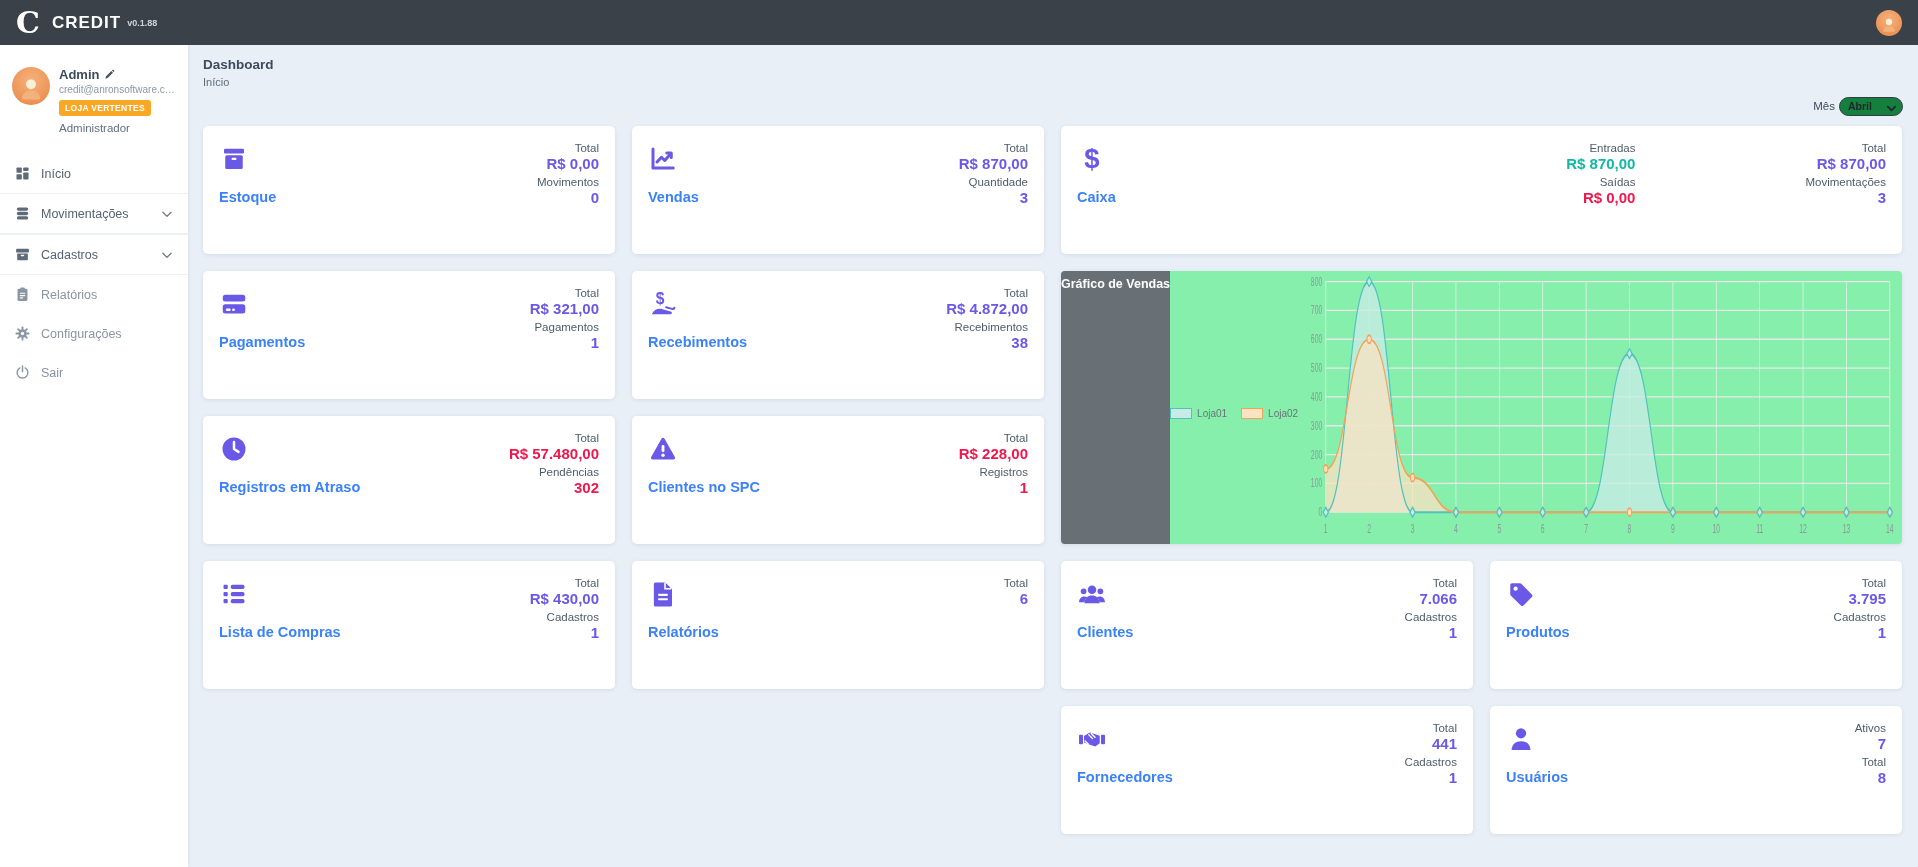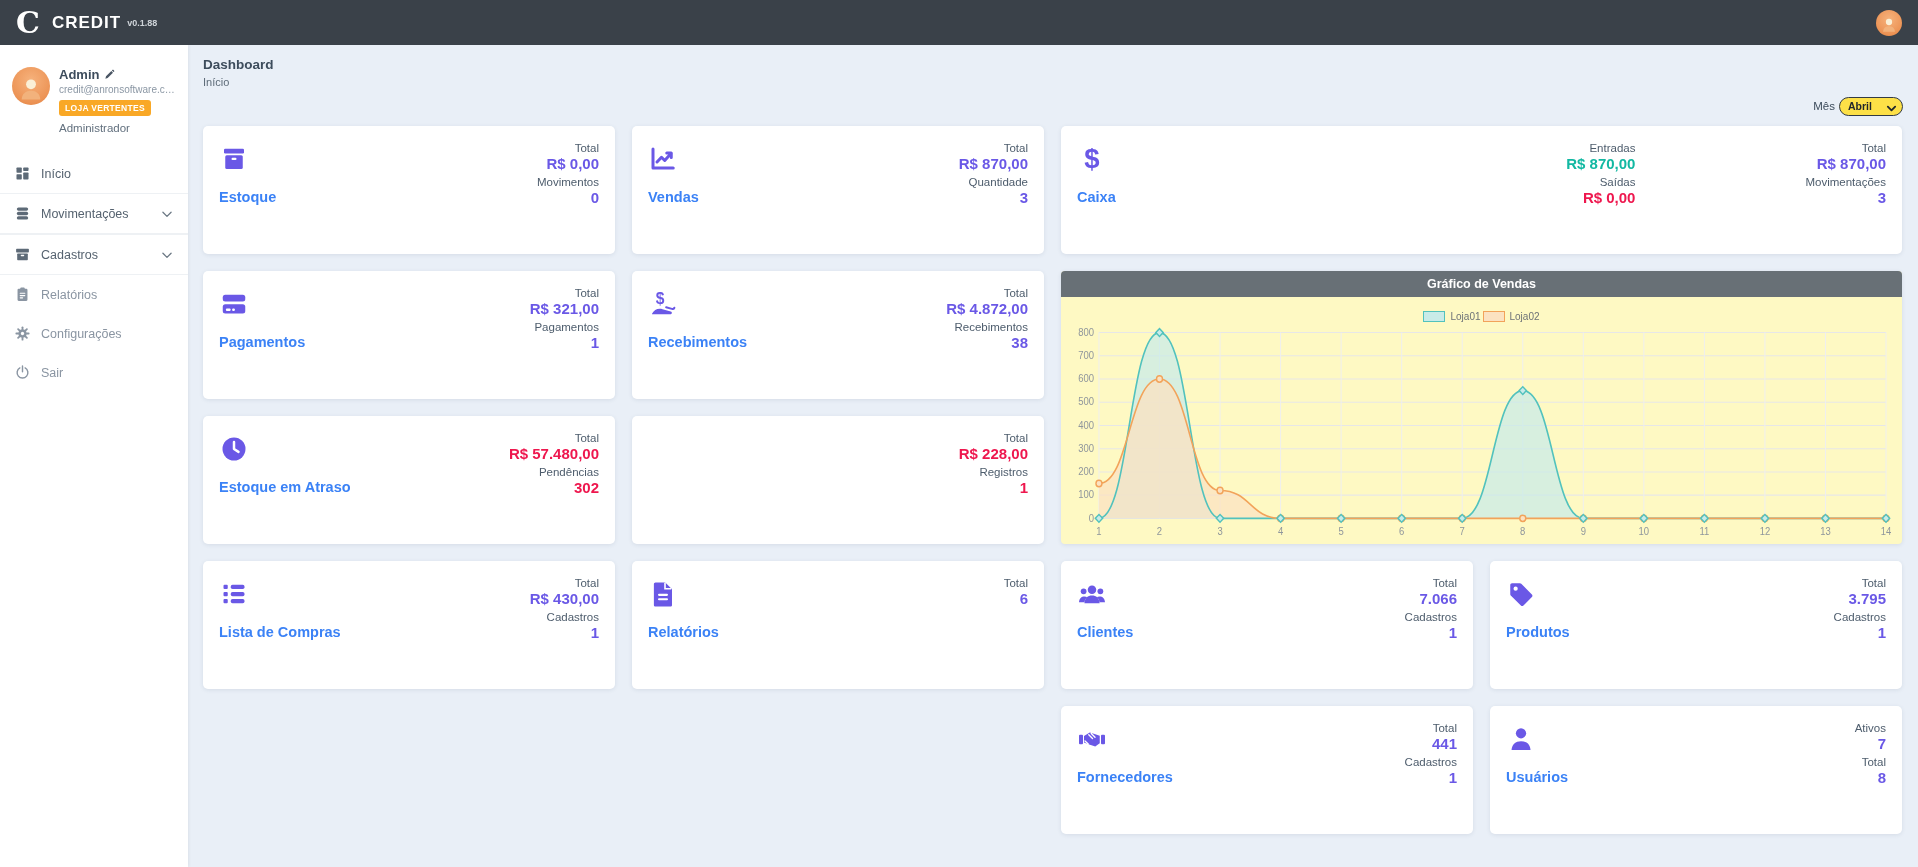--- a/index.html
+++ b/index.html
@@ -50,21 +50,21 @@
 
   
   .content { position:absolute; top:45px; left:188px; width:1730px; height:822px; padding:12px 15px 0 15px; }
   .page-title { font-size:13.5px; font-weight:bold; color:#3d4c5c; }
   .breadcrumb { font-size:11px; color:#5d6b78; margin-top:4px; }
   .filter-row { display:flex; justify-content:flex-end; align-items:center; gap:4px; margin:8px 0 10px 0; height:20px; }
   .filter-label { font-size:11.5px; color:#3d4c5c; }
   .select-wrap { position:relative; }
   .select-wrap select { appearance:none; -webkit-appearance:none; border:1.5px solid #2b3публ; }
   select.month-select { appearance:none; border:1.5px solid #333b43; border-radius:10px;
-    font-size:10.5px; font-weight:bold; color:#20262c; background:#fde047; padding:2px 20px 2px 8px;
+    font-size:10.5px; font-weight:bold; color:#20262c; background:#15803d; padding:2px 20px 2px 8px;
     height:19px; width:64px; cursor:pointer; font-family:"Liberation Sans",sans-serif; }
   .select-chevron { position:absolute; right:6px; top:4px; width:11px; height:11px;
     pointer-events:none; color:#20262c; }
   .select-chevron svg { width:11px; height:11px; }
 
   
   .grid { display:grid; grid-template-columns:repeat(4, 412px); grid-template-rows:repeat(5, 128px);
     gap:17px; }
   .card { background:#fff; border-radius:5px; box-shadow:0 1px 4px rgba(40,60,90,.10);
     padding:14px 16px; display:flex; cursor:pointer; overflow:hidden; }
@@ -89,25 +89,25 @@
   .card[data-name="card-atraso"]       { grid-area:3/1; }
   .card[data-name="card-spc"]          { grid-area:3/2; }
   .card[data-name="card-compras"]      { grid-area:4/1; }
   .card[data-name="card-relatorios"]   { grid-area:4/2; }
   .card[data-name="card-clientes"]     { grid-area:4/3; }
   .card[data-name="card-produtos"]     { grid-area:4/4; }
   .card[data-name="card-fornecedores"] { grid-area:5/3; }
   .card[data-name="card-usuarios"]     { grid-area:5/4; }
 
   
-  .chart-card { grid-area:2/3/4/5; background:#fef9c3; border-radius:4px;
-    box-shadow:0 1px 4px rgba(40,60,90,.10); display:flex; flex-direction:column; overflow:hidden; }
+  .chart-card { grid-area:2/3/4/5; background:#86efac; border-radius:4px;
+    box-shadow:0 1px 4px rgba(40,60,90,.10); display:flex; overflow:hidden; }
   .chart-header { background:#687076; color:#fff; font-size:12.5px; font-weight:bold;
     text-align:center; padding:6px 0; }
-  .chart-legend { display:flex; justify-content:center; align-items:center; gap:2px; margin:14px 0 2px 0; }
+  .chart-legend { display:flex; justify-content:center; align-items:center; gap:14px; margin:14px 0 2px 0; }
   .legend-item { display:flex; align-items:center; gap:5px; cursor:pointer; }
   .legend-swatch { width:22px; height:11px; border:1px solid; }
   .legend-label { font-size:10px; color:#6d7277; }
   .chart-svg-wrap { flex:1; padding:0 2px; }
 </style>
 </head>
 <body>
 
 <div class="navbar" data-name="top-navbar">
   <span class="logo-letter" data-name="app-logo">C</span>
@@ -346,32 +346,40 @@
             <div class="stat-value tone-accent" data-name="stat-value">38</div>
           </div>
         </div>
   </div>
       <div class="card" data-name="card-atraso">
     <div class="card-left">
       <span class="card-icon" data-name="clock-icon"><svg viewBox="0 0 24 24" fill="currentColor">
               <circle cx="12" cy="12" r="9.2"></circle>
               <path d="M12 6.4V12l3.6 2.3" fill="none" stroke="#fff" stroke-width="2" stroke-linecap="round" stroke-linejoin="round"></path>
             </svg></span>
-      <span class="card-title" data-name="card-title">Estoque em Atraso</span>
+      <span class="card-title" data-name="card-title">Registros em Atraso</span>
     </div>
     <div class="stat-cols">
           <div class="stat-col" data-name="stat-column">
             <div class="stat-label" data-name="stat-label">Total</div>
             <div class="stat-value tone-red" data-name="stat-value">R$ 57.480,00</div>
             <div class="stat-label" data-name="stat-label">Pendências</div>
             <div class="stat-value tone-red" data-name="stat-value">302</div>
           </div>
         </div>
   </div>
       <div class="card" data-name="card-spc">
+    <div class="card-left">
+      <span class="card-icon" data-name="warning-icon"><svg viewBox="0 0 24 24" fill="currentColor">
+              <path d="M12 3c.5 0 1 .26 1.25.72l8.2 14.6c.52.93-.15 2.08-1.25 2.08H3.8c-1.1 0-1.77-1.15-1.25-2.08l8.2-14.6C11 3.26 11.5 3 12 3z"></path>
+              <rect x="10.85" y="8.8" width="2.3" height="5.6" rx="1.1" fill="#fff"></rect>
+              <circle cx="12" cy="17" r="1.35" fill="#fff"></circle>
+            </svg></span>
+      <span class="card-title" data-name="card-title">Clientes no SPC</span>
+    </div>
     <div class="stat-cols">
           <div class="stat-col" data-name="stat-column">
             <div class="stat-label" data-name="stat-label">Total</div>
             <div class="stat-value tone-red" data-name="stat-value">R$ 228,00</div>
             <div class="stat-label" data-name="stat-label">Registros</div>
             <div class="stat-value tone-red" data-name="stat-value">1</div>
           </div>
         </div>
   </div>
       <div class="card" data-name="card-compras">

